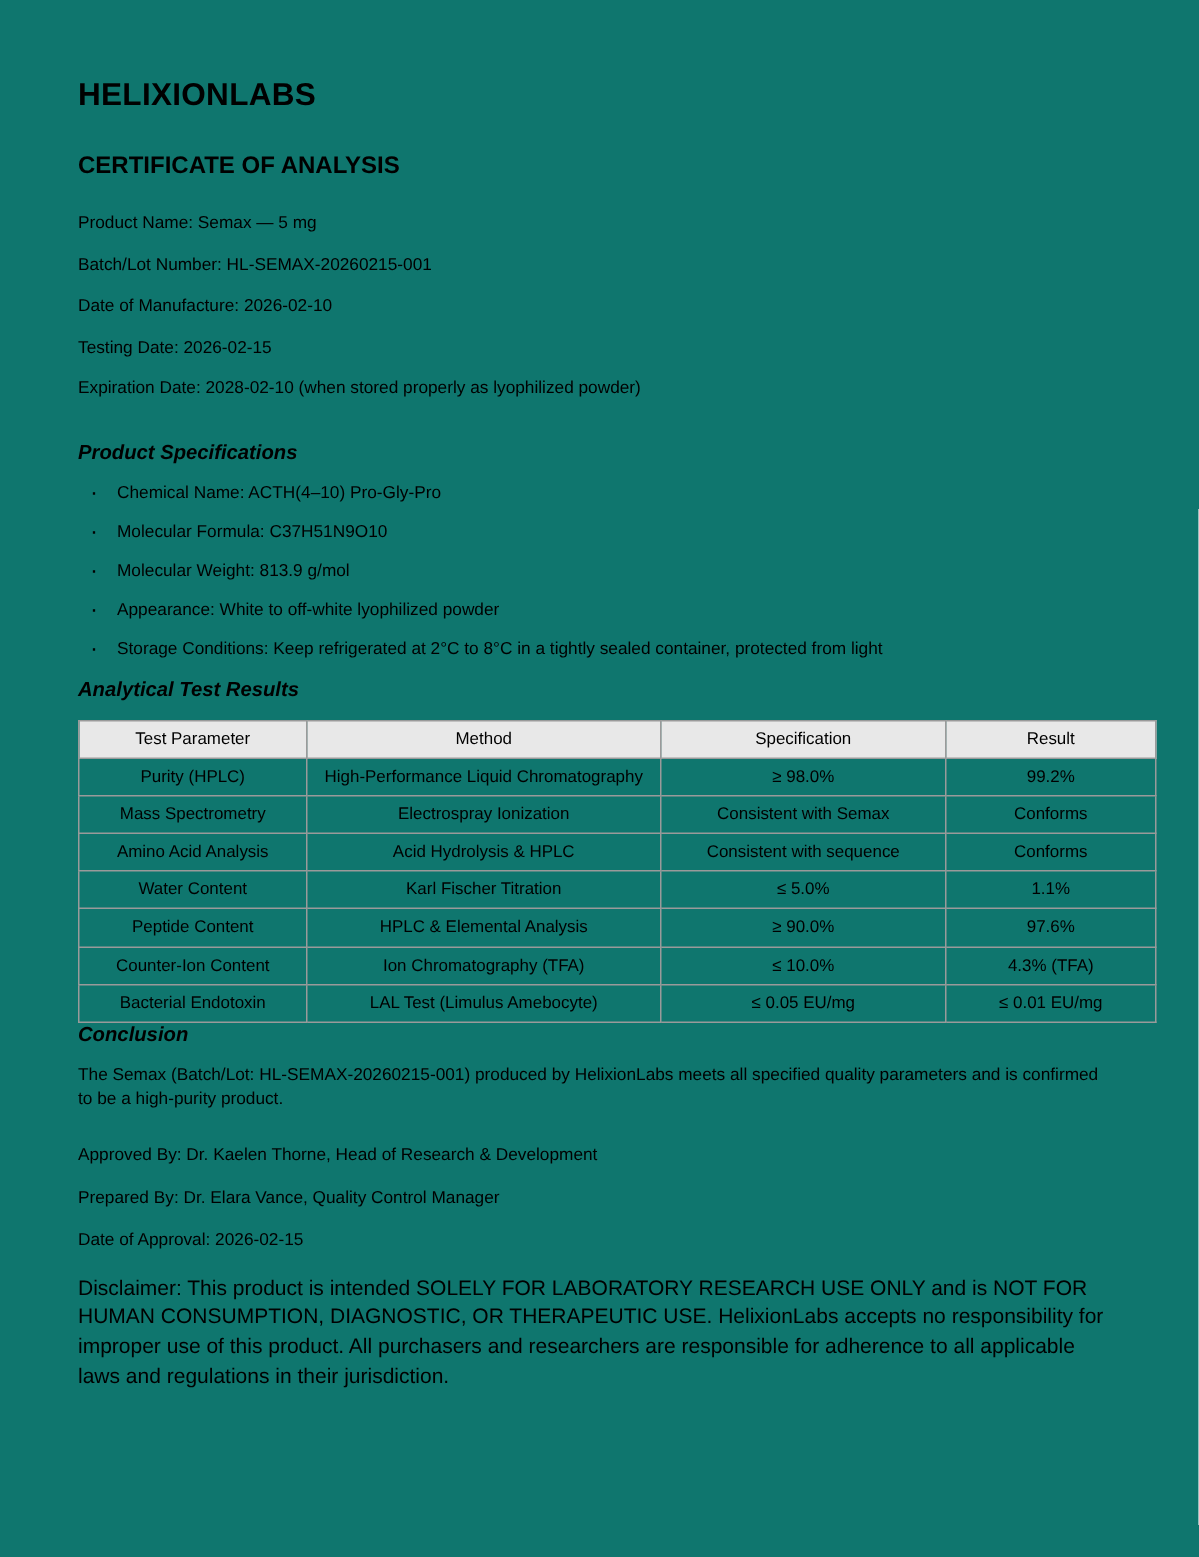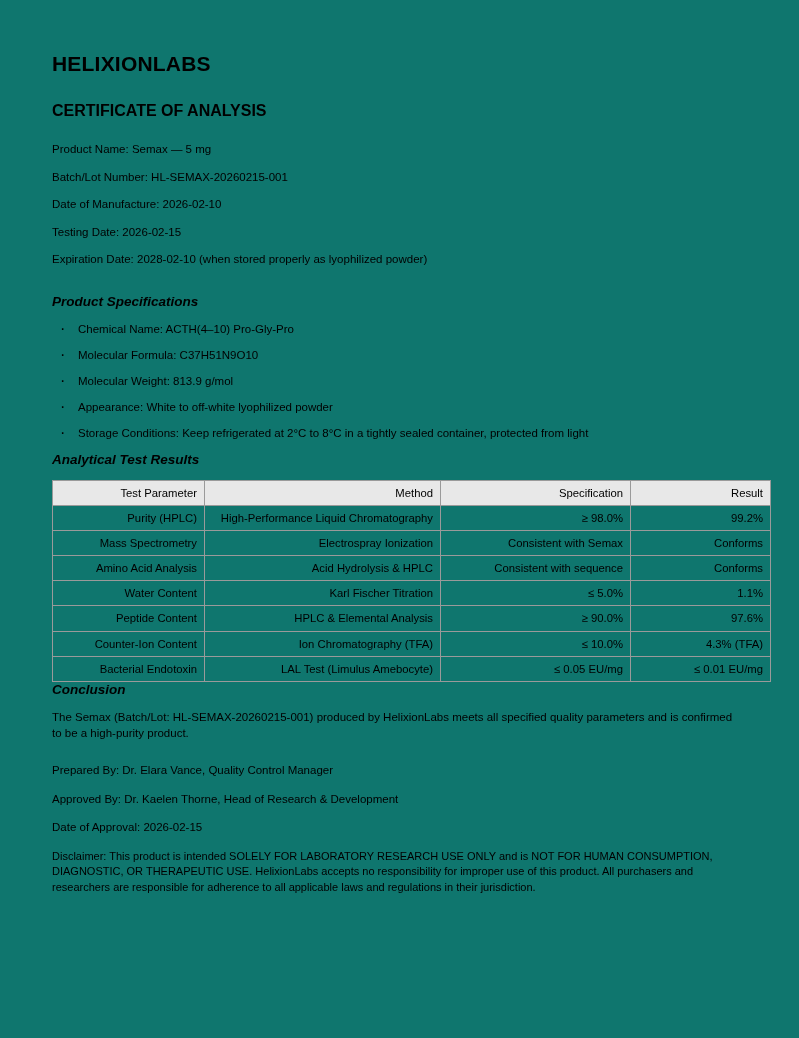--- a/index.html
+++ b/index.html
@@ -76,21 +76,21 @@
   table.results {
     border-collapse: collapse;
     width: 658px;
     table-layout: fixed;
     margin-top: 4px;
   }
   table.results th, table.results td {
     border: 1px solid #9a9a9a;
     font-size: 11.3px;
     padding: 5px 7px;
-    text-align: right;
+    text-align: center;
     vertical-align: middle;
     line-height: 1.25;
     height: 13px;
   }
   table.results thead th {
     background: #e8e8e8;
     font-weight: normal;
   }
   .col-1 { width: 137px; }
   .col-2 { width: 221px; }
@@ -102,21 +102,21 @@
     line-height: 1.35;
     margin: 0 0 22px 0;
     max-width: 690px;
   }
   .sign-line {
     font-size: 11.5px;
     line-height: 1.35;
     margin: 0 0 13px 0;
   }
   .disclaimer {
-    font-size: 11px;
+    font-size: 14px;
     line-height: 1.42;
     margin-top: 10px;
     max-width: 700px;
   }
 </style>
 </head>
 <body>
 
 <div class="page">
 
@@ -193,19 +193,19 @@
         <td>LAL Test (Limulus Amebocyte)</td>
         <td>≤ 0.05 EU/mg</td>
         <td>≤ 0.01 EU/mg</td>
       </tr>
     </tbody>
   </table>
 
   <h2 class="section section-gap">Conclusion</h2>
   <p class="conclusion-text">The Semax (Batch/Lot: HL-SEMAX-20260215-001) produced by HelixionLabs meets all specified quality parameters and is confirmed to be a high-purity product.</p>
 
+  <div class="sign-line">Approved By: Dr. Kaelen Thorne, Head of Research &amp; Development</div>
   <div class="sign-line">Prepared By: Dr. Elara Vance, Quality Control Manager</div>
-  <div class="sign-line">Approved By: Dr. Kaelen Thorne, Head of Research &amp; Development</div>
   <div class="sign-line">Date of Approval: 2026-02-15</div>
 
   <p class="disclaimer">Disclaimer: This product is intended SOLELY FOR LABORATORY RESEARCH USE ONLY and is NOT FOR HUMAN CONSUMPTION, DIAGNOSTIC, OR THERAPEUTIC USE. HelixionLabs accepts no responsibility for improper use of this product. All purchasers and researchers are responsible for adherence to all applicable laws and regulations in their jurisdiction.</p>
 
 </div>
 
 </body></html>

